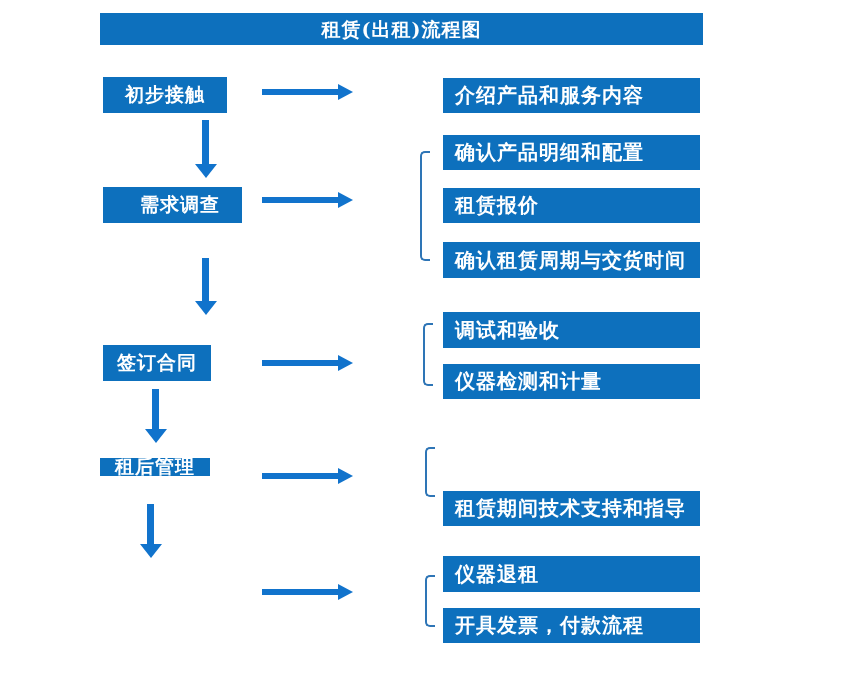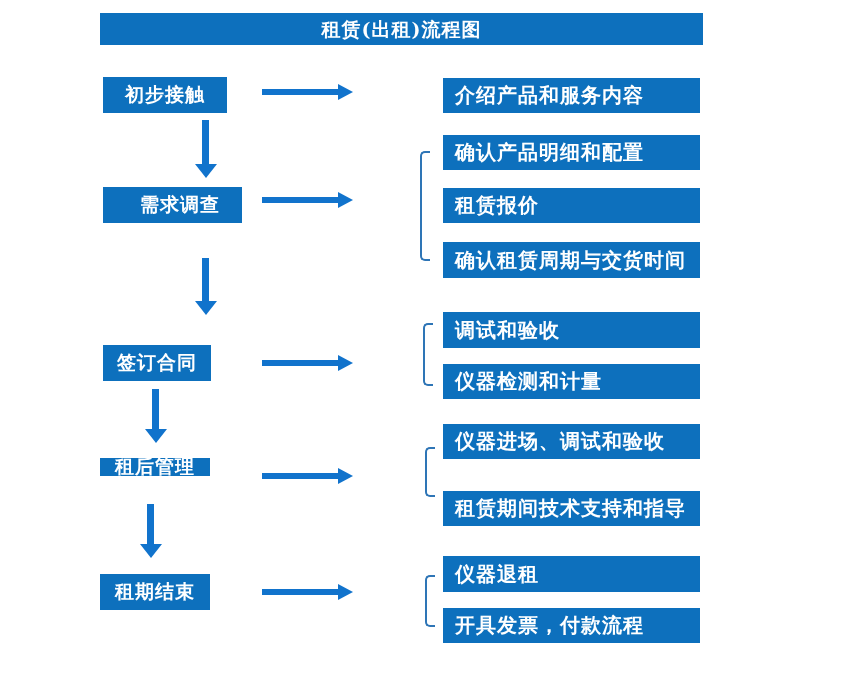--- a/index.html
+++ b/index.html
@@ -103,21 +103,20 @@
 <body>
 
 <div class="canvas">
 
   <div class="title-banner">租赁(出租)流程图</div>
 
   <div class="step-box" style="left:103px; top:77px; width:124px; height:36px;">初步接触</div>
   <div class="step-box" style="left:103px; top:187px; width:124px; height:36px;padding-left:15px;">需求调查</div>
   <div class="step-box" style="left:103px; top:345px; width:108px; height:36px;">签订合同</div>
   <div class="step-box" style="left:100px; top:458px; width:110px; height:18px;">租后管理</div>
-  <div class="step-box" style="left:100px; top:574px; width:110px; height:36px;">租期结束</div>
 
   <div class="v-arrow" style="left:195px; top:120px; height:58px;">
     <div class="shaft" style="height:46px;"></div>
     <div class="head"></div>
   </div>
   <div class="v-arrow" style="left:195px; top:258px; height:57px;">
     <div class="shaft" style="height:45px;"></div>
     <div class="head"></div>
   </div>
   <div class="v-arrow" style="left:145px; top:389px; height:54px;">
@@ -154,18 +153,17 @@
   <div class="bracket" style="left:423px; top:323px; height:63px;"></div>
   <div class="bracket" style="left:425px; top:447px; height:50px;"></div>
   <div class="bracket" style="left:425px; top:575px; height:52px;"></div>
 
   <div class="detail-box" style="top:78px;">介绍产品和服务内容</div>
   <div class="detail-box" style="top:188px;">租赁报价</div>
   <div class="detail-box" style="top:135px;">确认产品明细和配置</div>
   <div class="detail-box" style="top:242px; height:36px;">确认租赁周期与交货时间</div>
   <div class="detail-box" style="top:312px; height:36px;">调试和验收</div>
   <div class="detail-box" style="top:364px;">仪器检测和计量</div>
-  <div class="detail-box" style="top:424px;">仪器进场、调试和验收</div>
   <div class="detail-box" style="top:556px; height:36px;">仪器退租</div>
   <div class="detail-box" style="top:491px;">租赁期间技术支持和指导</div>
   <div class="detail-box" style="top:608px;">开具发票，付款流程</div>
 
 </div>
 
 </body></html>

